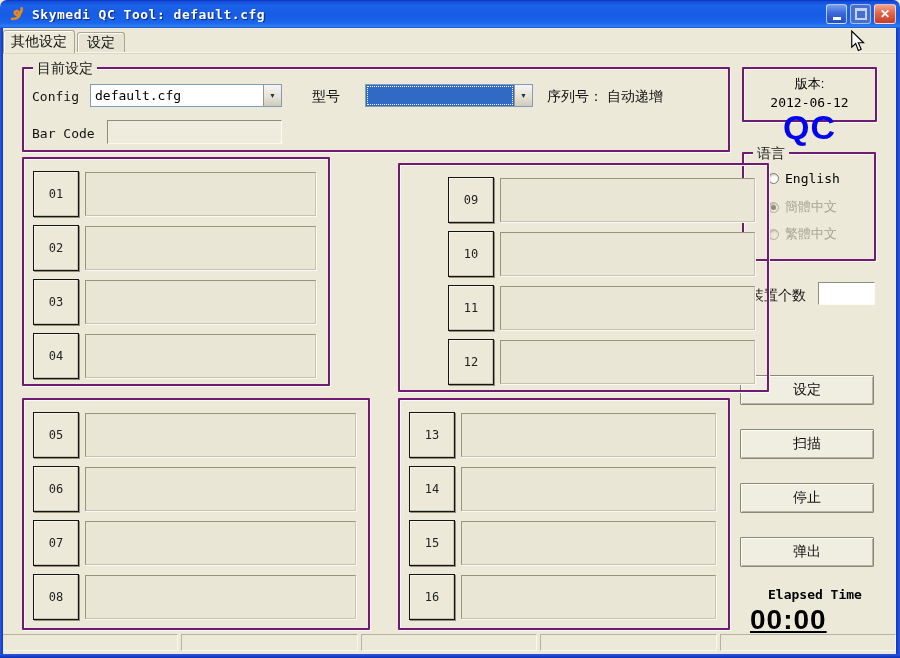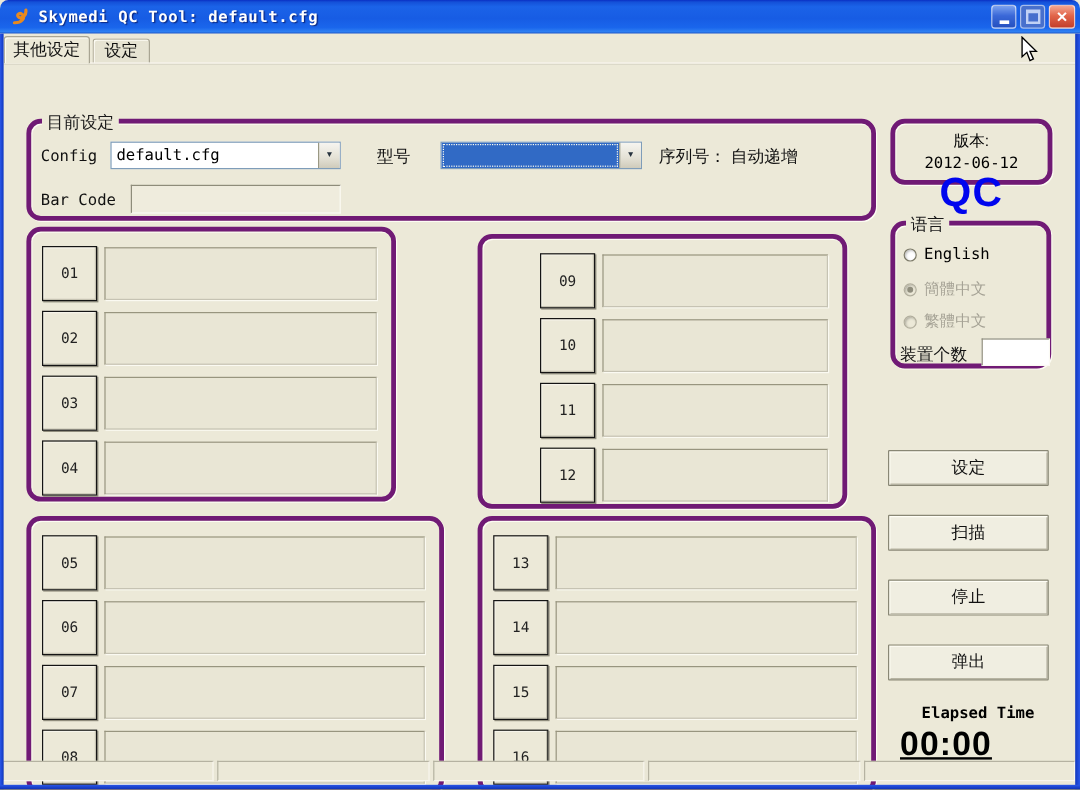--- a/index.html
+++ b/index.html
@@ -47,23 +47,22 @@
     box-shadow:inset 1px 1px 0 #fdfcf4;
     display:flex; align-items:center; justify-content:center;
   }
   .tab.active{ left:3px; top:30px; width:72px; height:23px; z-index:5; }
   .tab.inactive{ left:77px; top:32px; width:48px; height:21px; background:#e6e3d2; }
   .tab-baseline{ position:absolute; left:3px; right:4px; top:52px; height:1px;
     background:#f8f6ee; box-shadow:0 1px 0 #d8d5c5; }
   
   .group{
     position:absolute; box-sizing:border-box;
-    border:4px solid #701a75; border-radius:12px;
+    border:2px solid #701a75; border-radius:1px;
     box-shadow:inset 1px 1px 0 #fdfcf4, 1px 1px 0 #fdfcf4;
-    margin-top:32px;
   }
   .legend{
     position:absolute; top:-9px; left:9px; background:#ece9d8;
     padding:0 4px; font-size:14px; color:#1a1a1a; line-height:16px; white-space:nowrap;
   }
   
   .combo{
     position:absolute; box-sizing:border-box; height:23px;
     border:1px solid #7f9db9; background:#fff; display:flex;
   }
@@ -86,21 +85,21 @@
     font:13px "DejaVu Sans Mono",monospace; padding:2px 4px; outline:none;
   }
   .textbox.white{ background:#fff; }
   .mono-label{ position:absolute; font:13px "DejaVu Sans Mono",monospace; color:#111; white-space:nowrap; }
   .cjk-label{ position:absolute; font-size:14px; color:#111; white-space:nowrap; }
   
   .version-box{ text-align:center; }
   .version-label{ font-size:13px; color:#000; margin-top:6px; }
   .version-date{ font:13px "DejaVu Sans Mono",monospace; color:#000; margin-top:2px; }
   .version-logo{ font:800 34px "Liberation Sans",sans-serif; color:#0005ee; line-height:34px; letter-spacing:1px; }
-  .radio-row{ position:absolute; left:7px; display:flex; align-items:center; gap:6px; }
+  .radio-row{ position:absolute; left:24px; display:flex; align-items:center; gap:6px; }
   .radio{
     width:11px; height:11px; border-radius:50%; box-sizing:border-box;
     background:#fff; border:1px solid #7c7a68;
     box-shadow:inset 1px 1px 2px rgba(0,0,0,.25);
     display:flex; align-items:center; justify-content:center;
   }
   .radio-row.disabled .radio{ background:#ece9d8; border-color:#b2af9e; }
   .radio .dot{ width:5px; height:5px; border-radius:50%; background:#8f8d7d; display:none; }
   .radio-row.checked .radio .dot{ display:block; }
   .radio-label{ font-size:13px; color:#000; }
@@ -198,21 +197,21 @@
     <span class="mono-label" style="left:8px; top:57px;">Bar Code</span>
     <input class="textbox" style="left: 83px; top: 51px; width: 175px; height: 24px;" value="">
   </div>
 
   <div class="group version-box" style="left:742px; top:67px; width:135px; height:55px;">
     <div class="version-label">版本:</div>
     <div class="version-date">2012-06-12</div>
     <div class="version-logo">QC</div>
   </div>
 
-  <div class="group" style="left:742px; top:152px; width:134px; height:123px;">
+  <div class="group" style="left:742px; top:152px; width:134px; height:109px;">
     <span class="legend">语言</span>
     <div class="radio-row" style="top:17px;">
       <span class="radio"></span>
       <span class="radio-label latin">English</span>
     </div>
     <div class="radio-row checked disabled" style="top:44px;">
       <span class="radio">
           <span class="dot"></span>
         </span>
       <span class="radio-label">簡體中文</span>
@@ -263,21 +262,21 @@
       </div>
       <div class="slot-row">
         <button class="slot-btn">07</button>
         <div class="slot-panel"></div>
       </div>
       <div class="slot-row">
         <button class="slot-btn">08</button>
         <div class="slot-panel"></div>
       </div>
     </div>
-  <div class="group slot-group" style="left:398px; top:163px; width:308px; height:229px;padding-left:48px;">
+  <div class="group slot-group" style="left:398px; top:163px; width:371px; height:229px;padding-left:48px;">
       <div class="slot-row">
         <button class="slot-btn">09</button>
         <div class="slot-panel"></div>
       </div>
       <div class="slot-row">
         <button class="slot-btn">10</button>
         <div class="slot-panel"></div>
       </div>
       <div class="slot-row">
         <button class="slot-btn">11</button>

